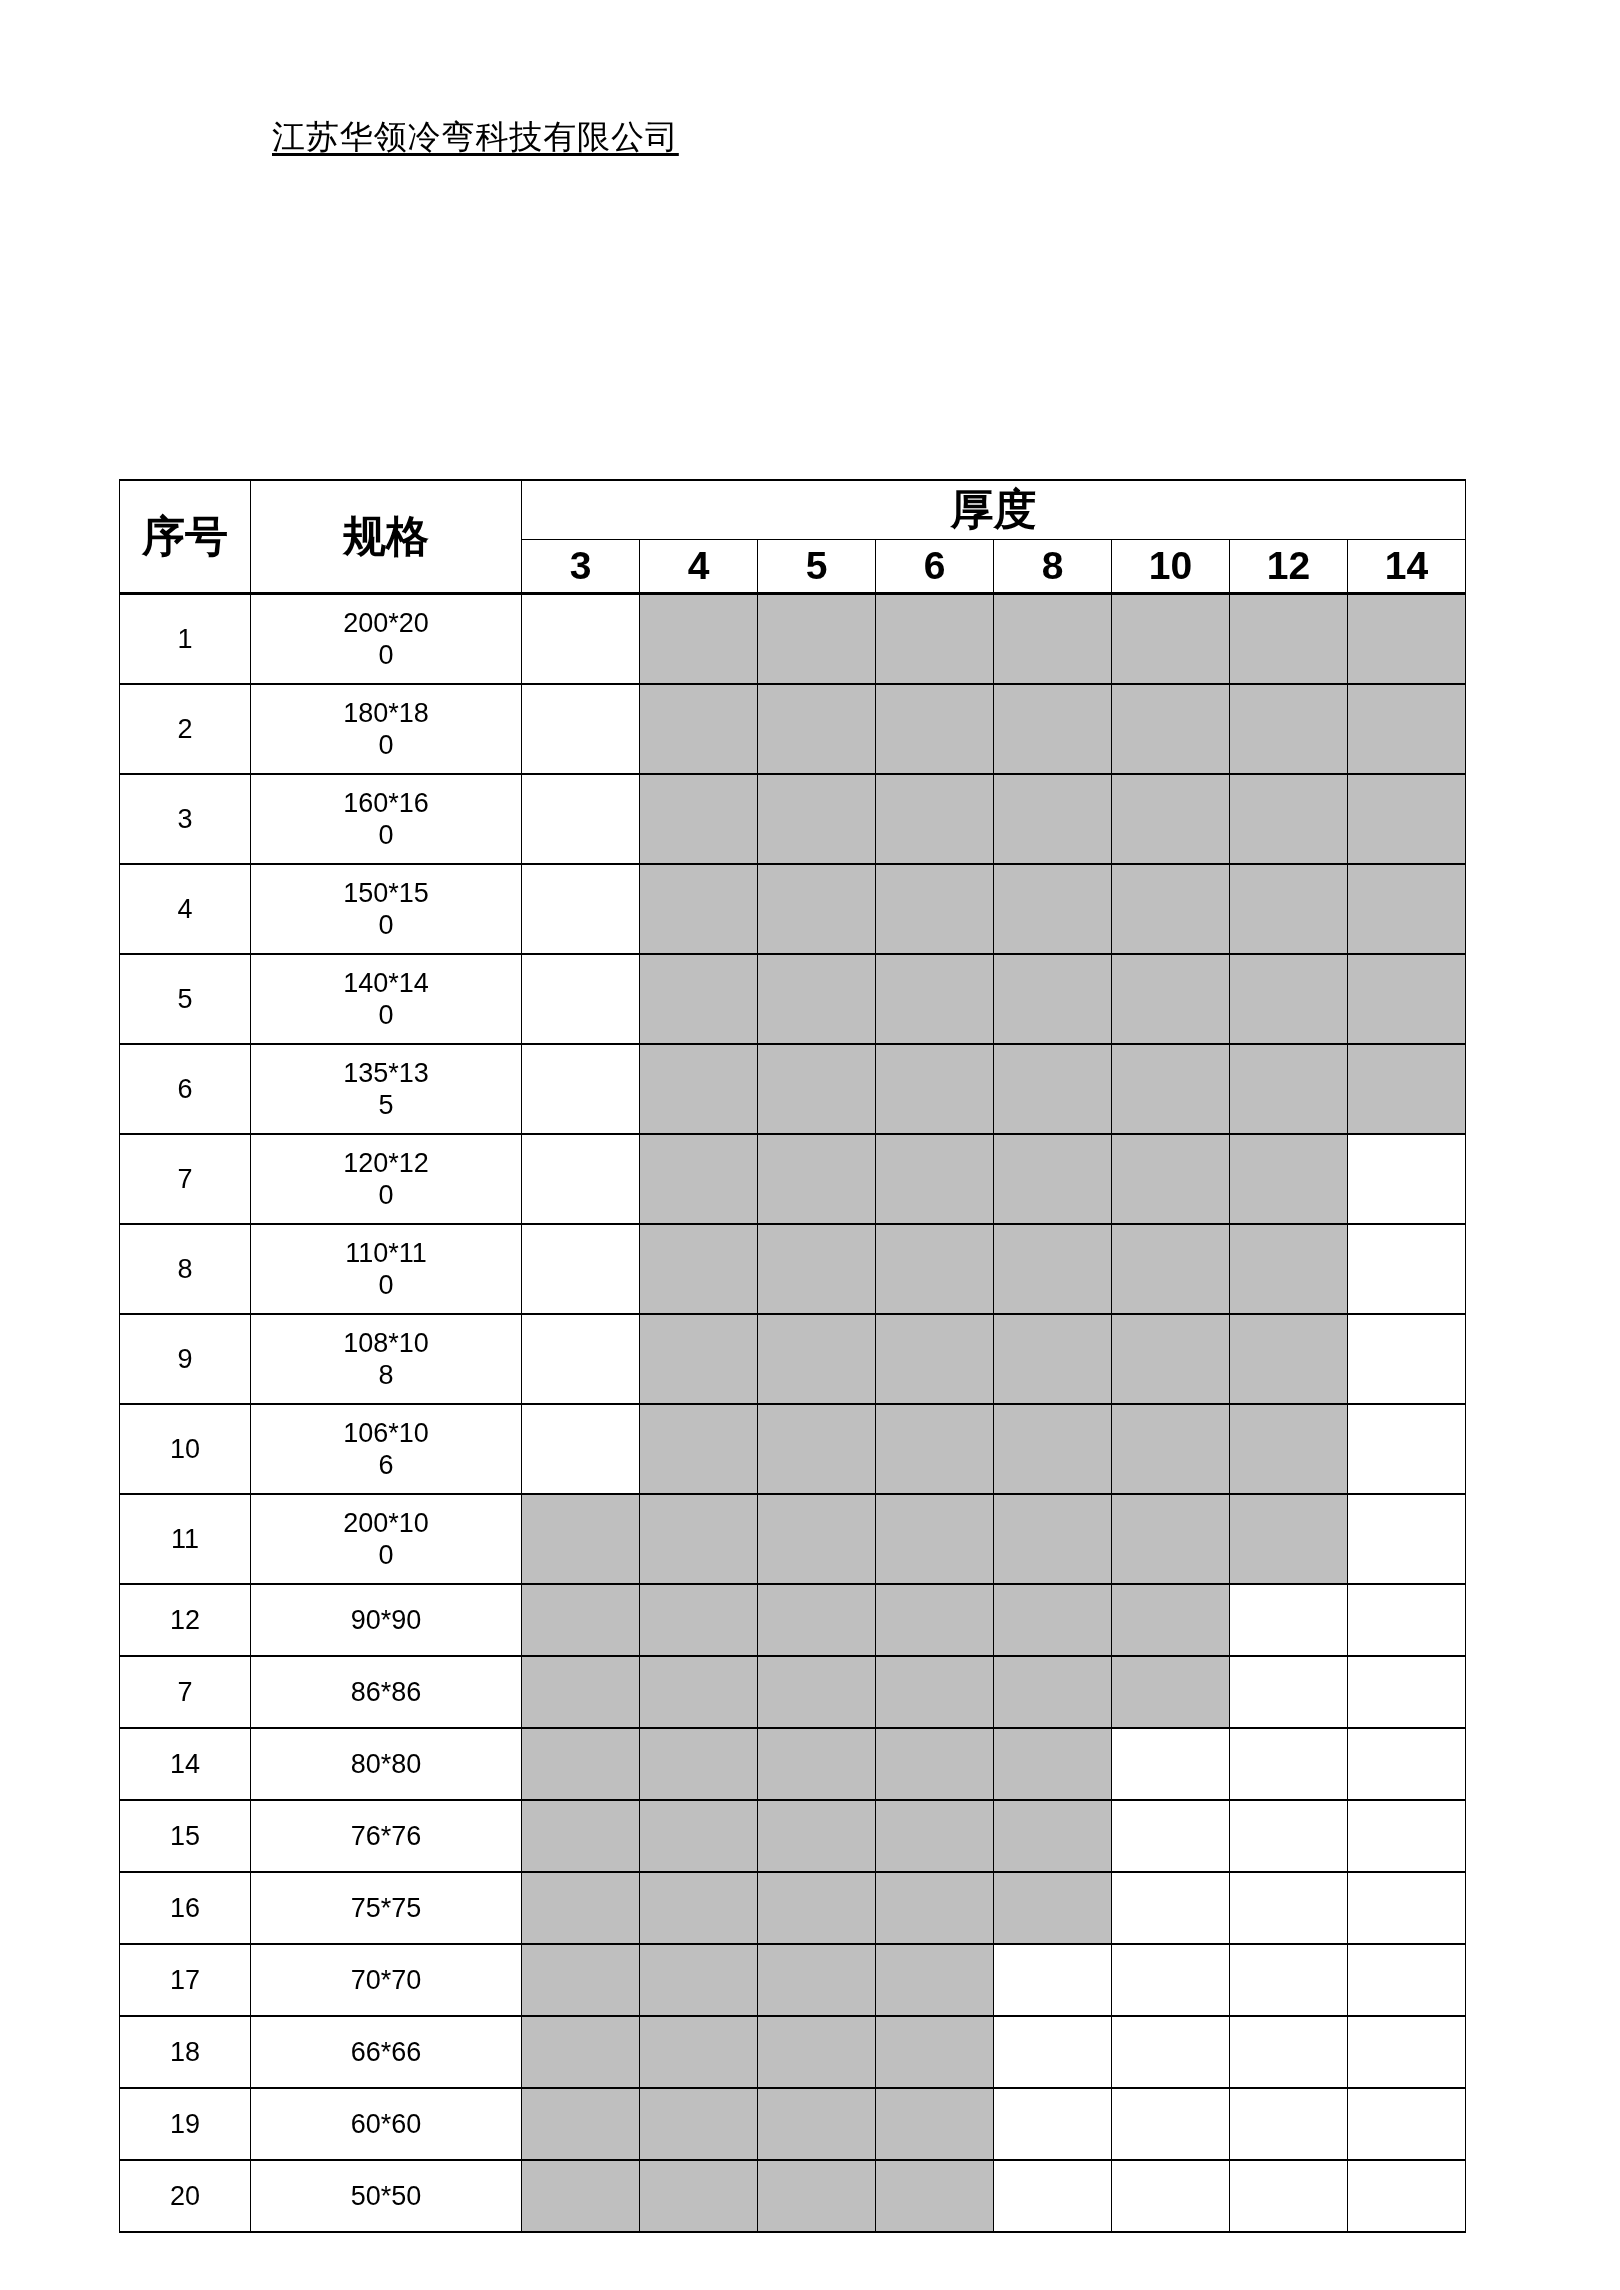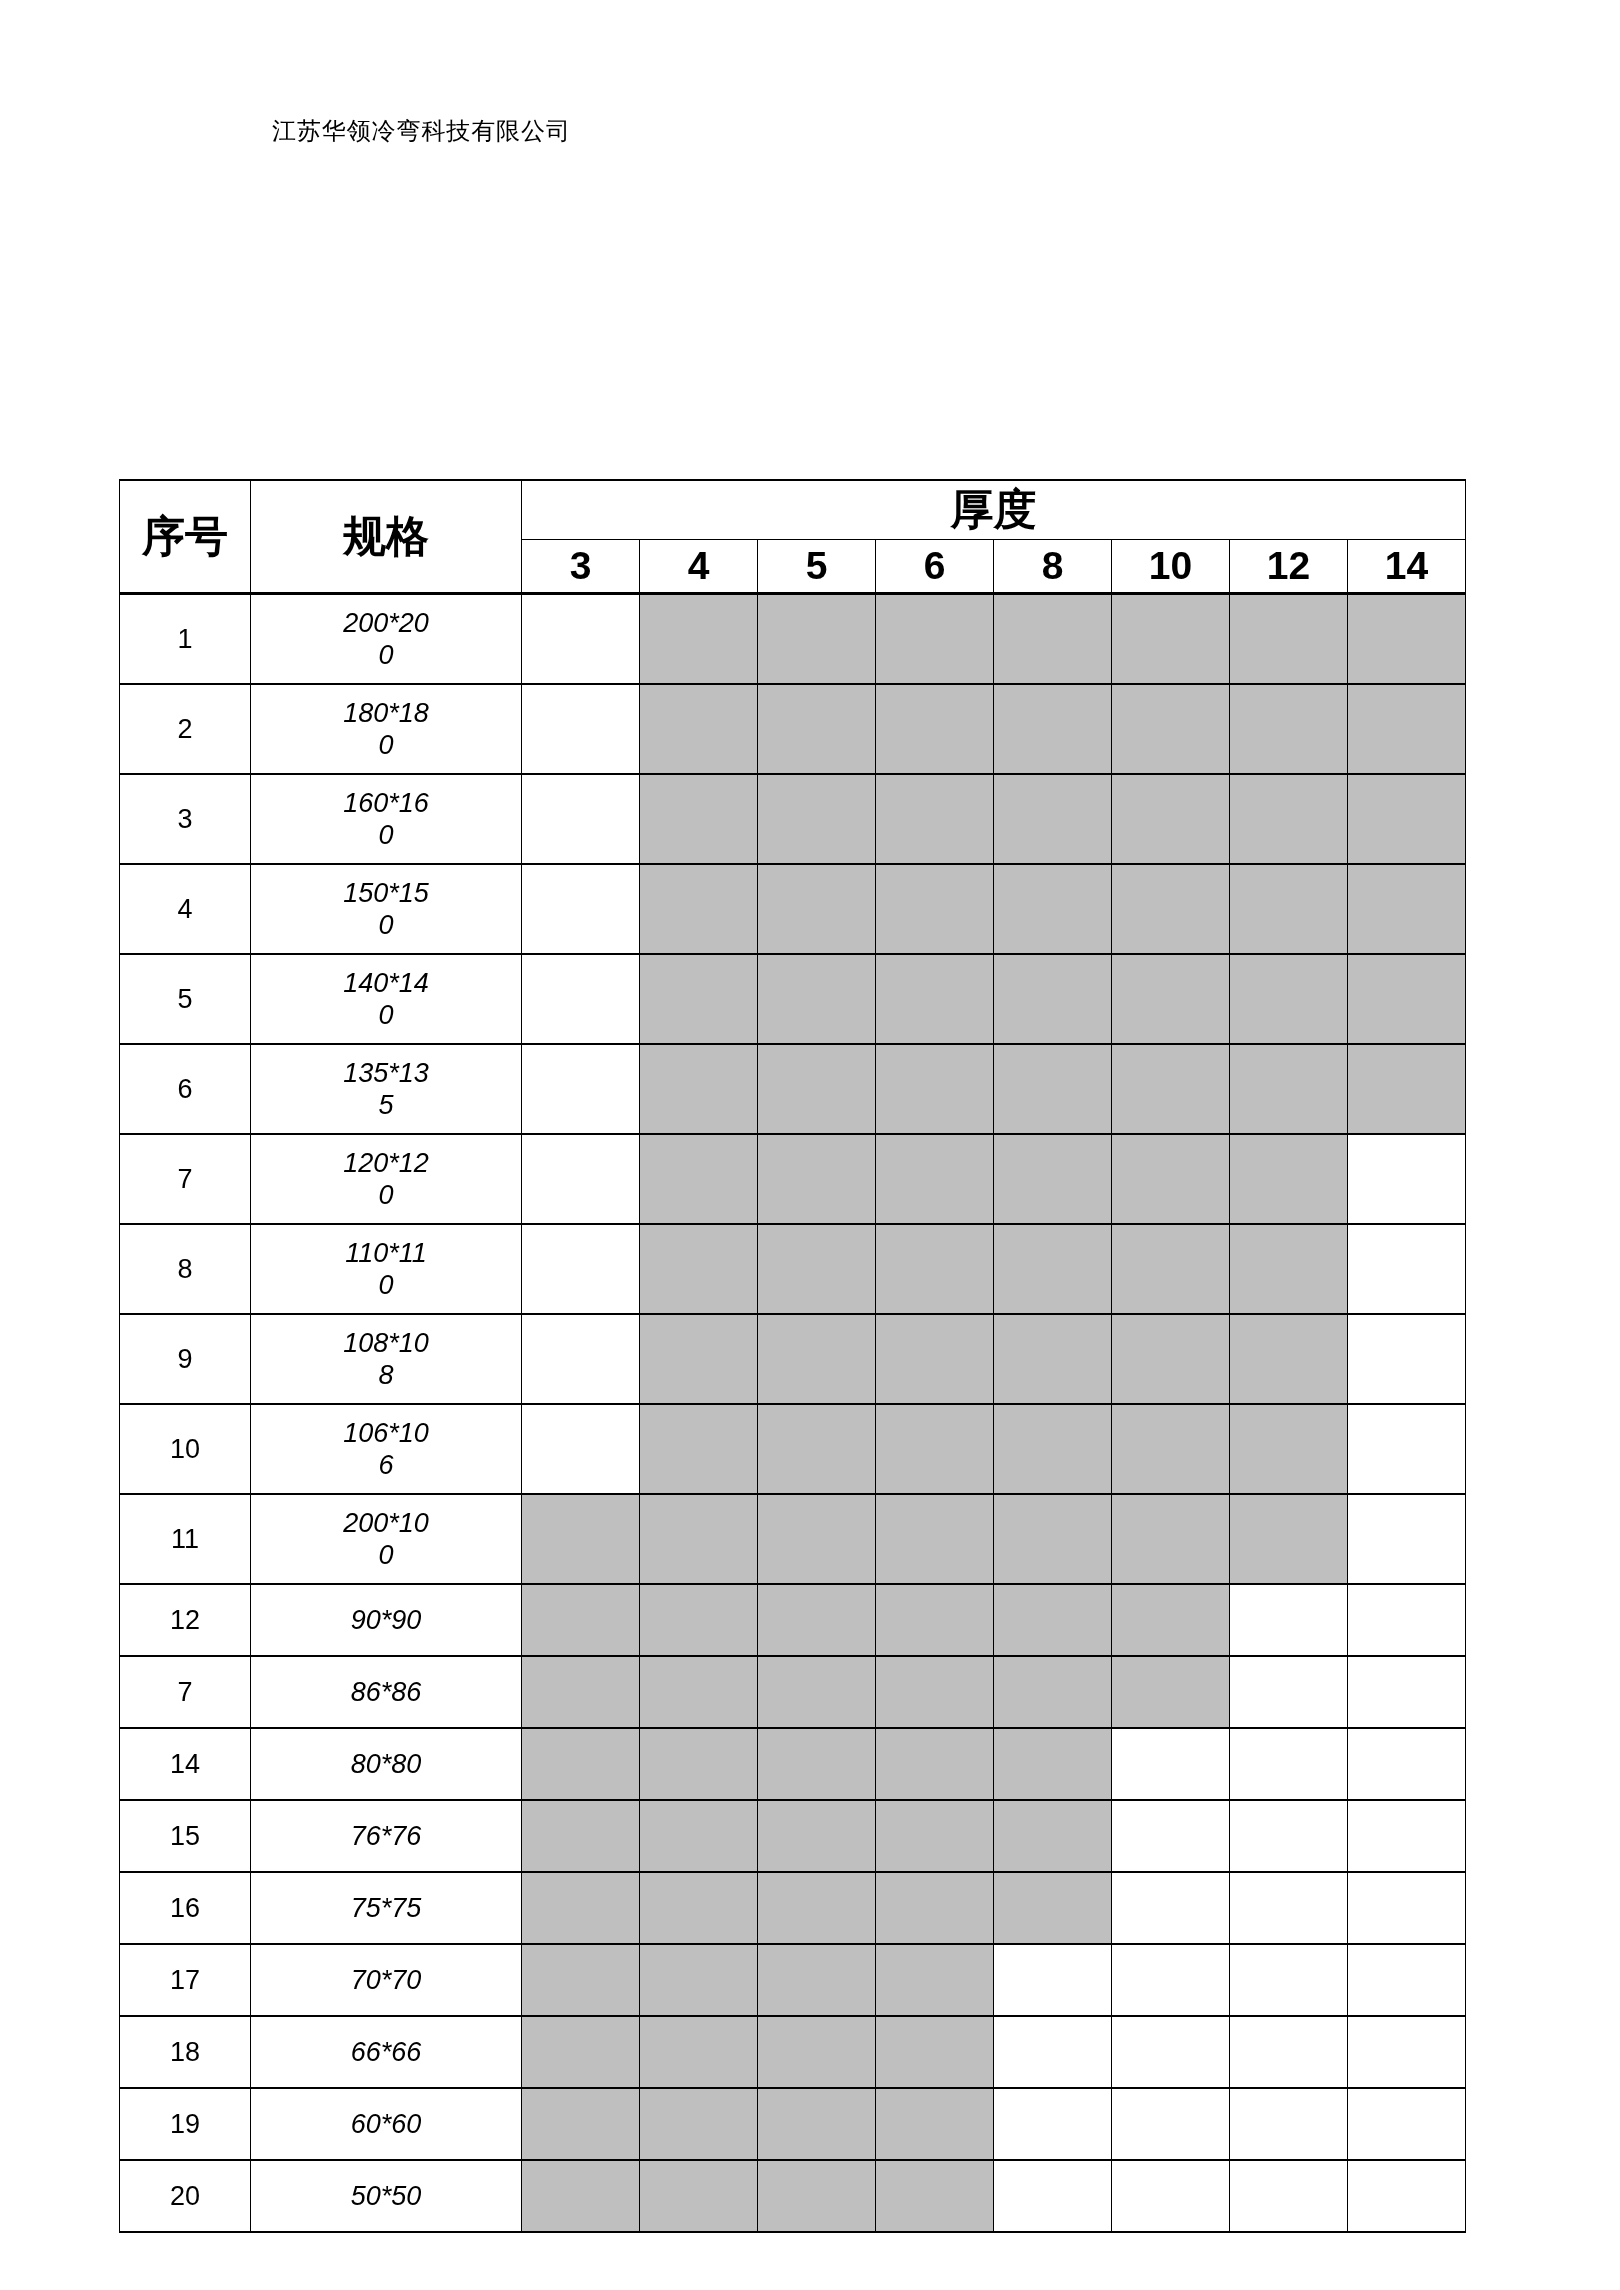--- a/index.html
+++ b/index.html
@@ -4,21 +4,21 @@
 <style>
   html,body { margin:0; padding:0; background:#ffffff; }
   .page {
     position:relative; width:1620px; height:2290px; background:#ffffff;
     font-family:"Liberation Sans", sans-serif; color:#000; overflow:hidden;
     --shade:#bfbfbf;
   }
   .company {
     position:absolute; left:272px; top:115px;
     font-family:"DejaVu Serif", serif;
-    font-size:24px; letter-spacing:0.9px; 
+    font-size:33px; letter-spacing:0.9px; text-decoration:underline;
     text-underline-offset:5.4px; white-space:nowrap;
   }
   .title {
     position:absolute; left:0; top:213px; width:100%;
     text-align:center; font-size:61px; font-weight:bold; line-height:1.2;
   }
   .subtitle {
     position:absolute; left:0; top:364px; width:100%;
     text-align:center; font-size:45px; font-weight:bold; line-height:1.3;
   }
@@ -32,21 +32,21 @@
     padding:0; text-align:center; vertical-align:middle;
     font-family:"Liberation Sans", sans-serif;
   }
   .spec-table thead th { font-weight:bold; }
   .spec-table .h-label { font-size:43px; border-bottom-width:3.6px; }
   .spec-table .h-thick { font-size:43px; height:54px; border-bottom-width:1.8px; }
   .spec-table tr.hnums th {
     font-size:39px; height:52px; border-top-width:1.8px; border-bottom-width:3.6px;
   }
   .spec-table tbody td { font-size:27px; line-height:32px; font-weight:normal; }
-  .spec-table td.spec-cell { white-space:pre-line;font-style:italic; }
+  .spec-table td.spec-cell { white-space:pre-line; }
   .spec-table td.shaded { background:var(--shade); }
   .spec-table tr.row-tall  { height:90px; }
   .spec-table tr.row-short { height:72px; }
 </style>
 </head>
 <body>
 
 <div class="page" style="--shade: #bfbfbf;">
 
   <div class="company">江苏华领冷弯科技有限公司</div>

